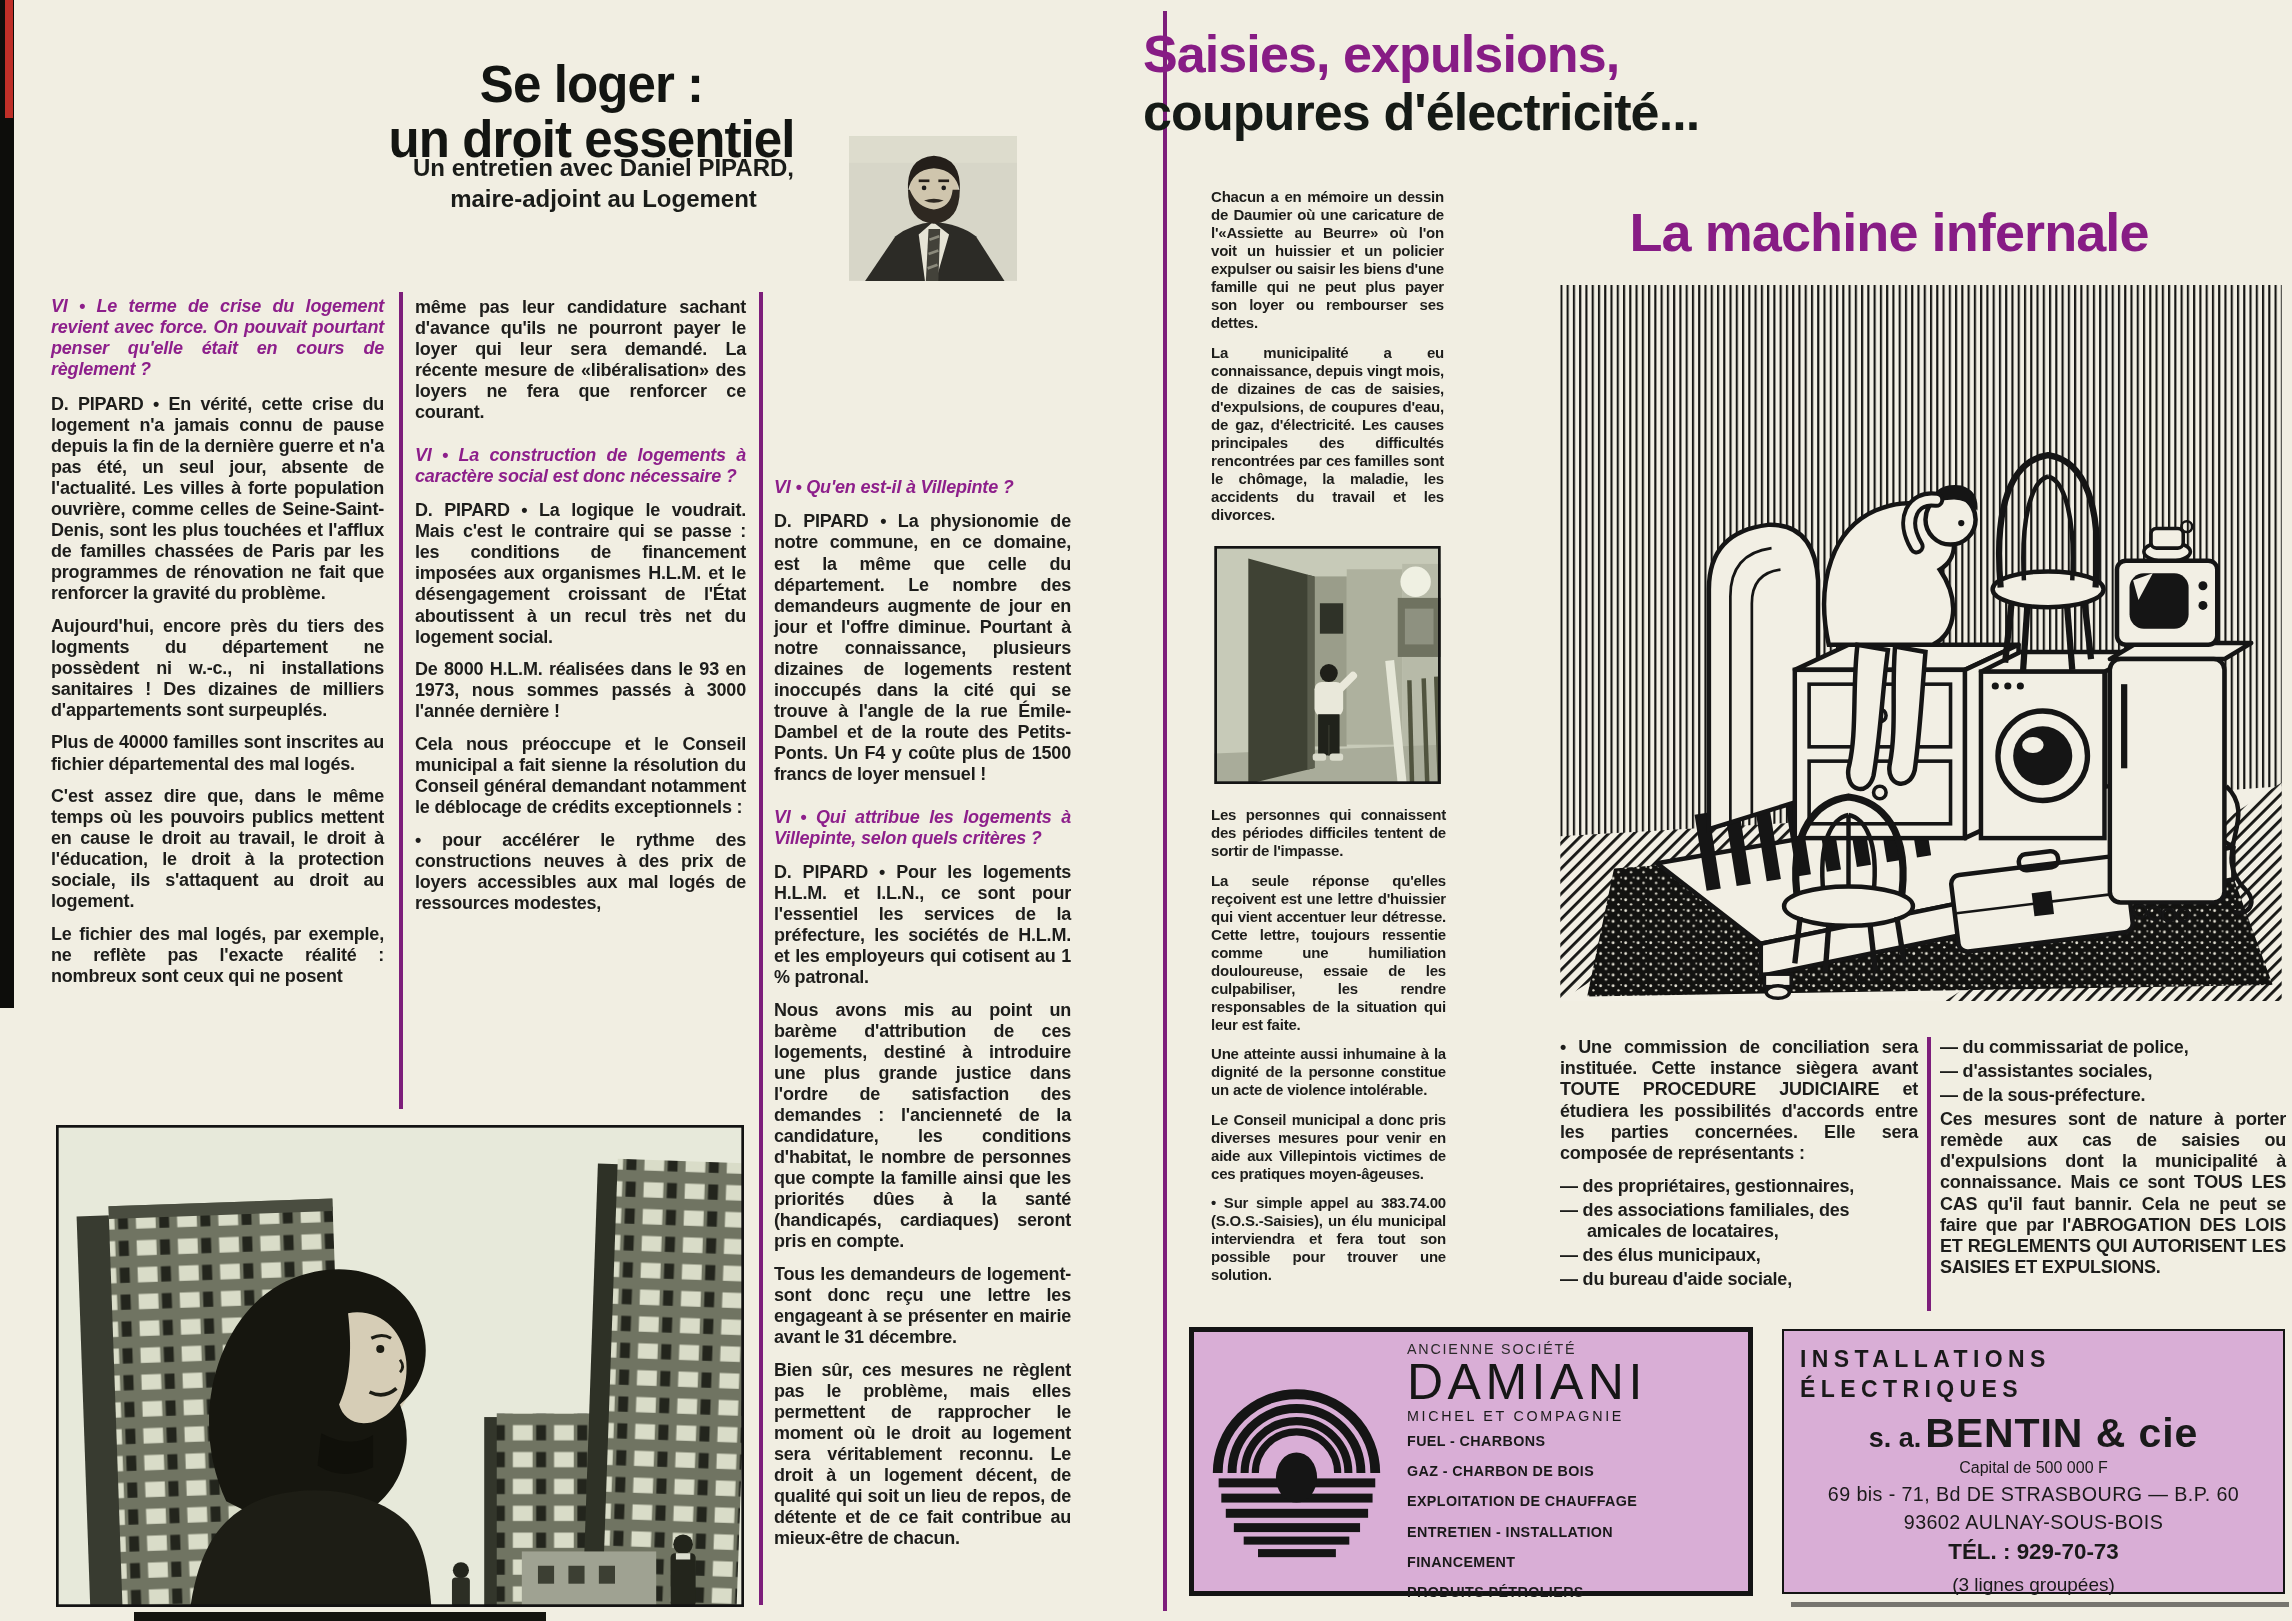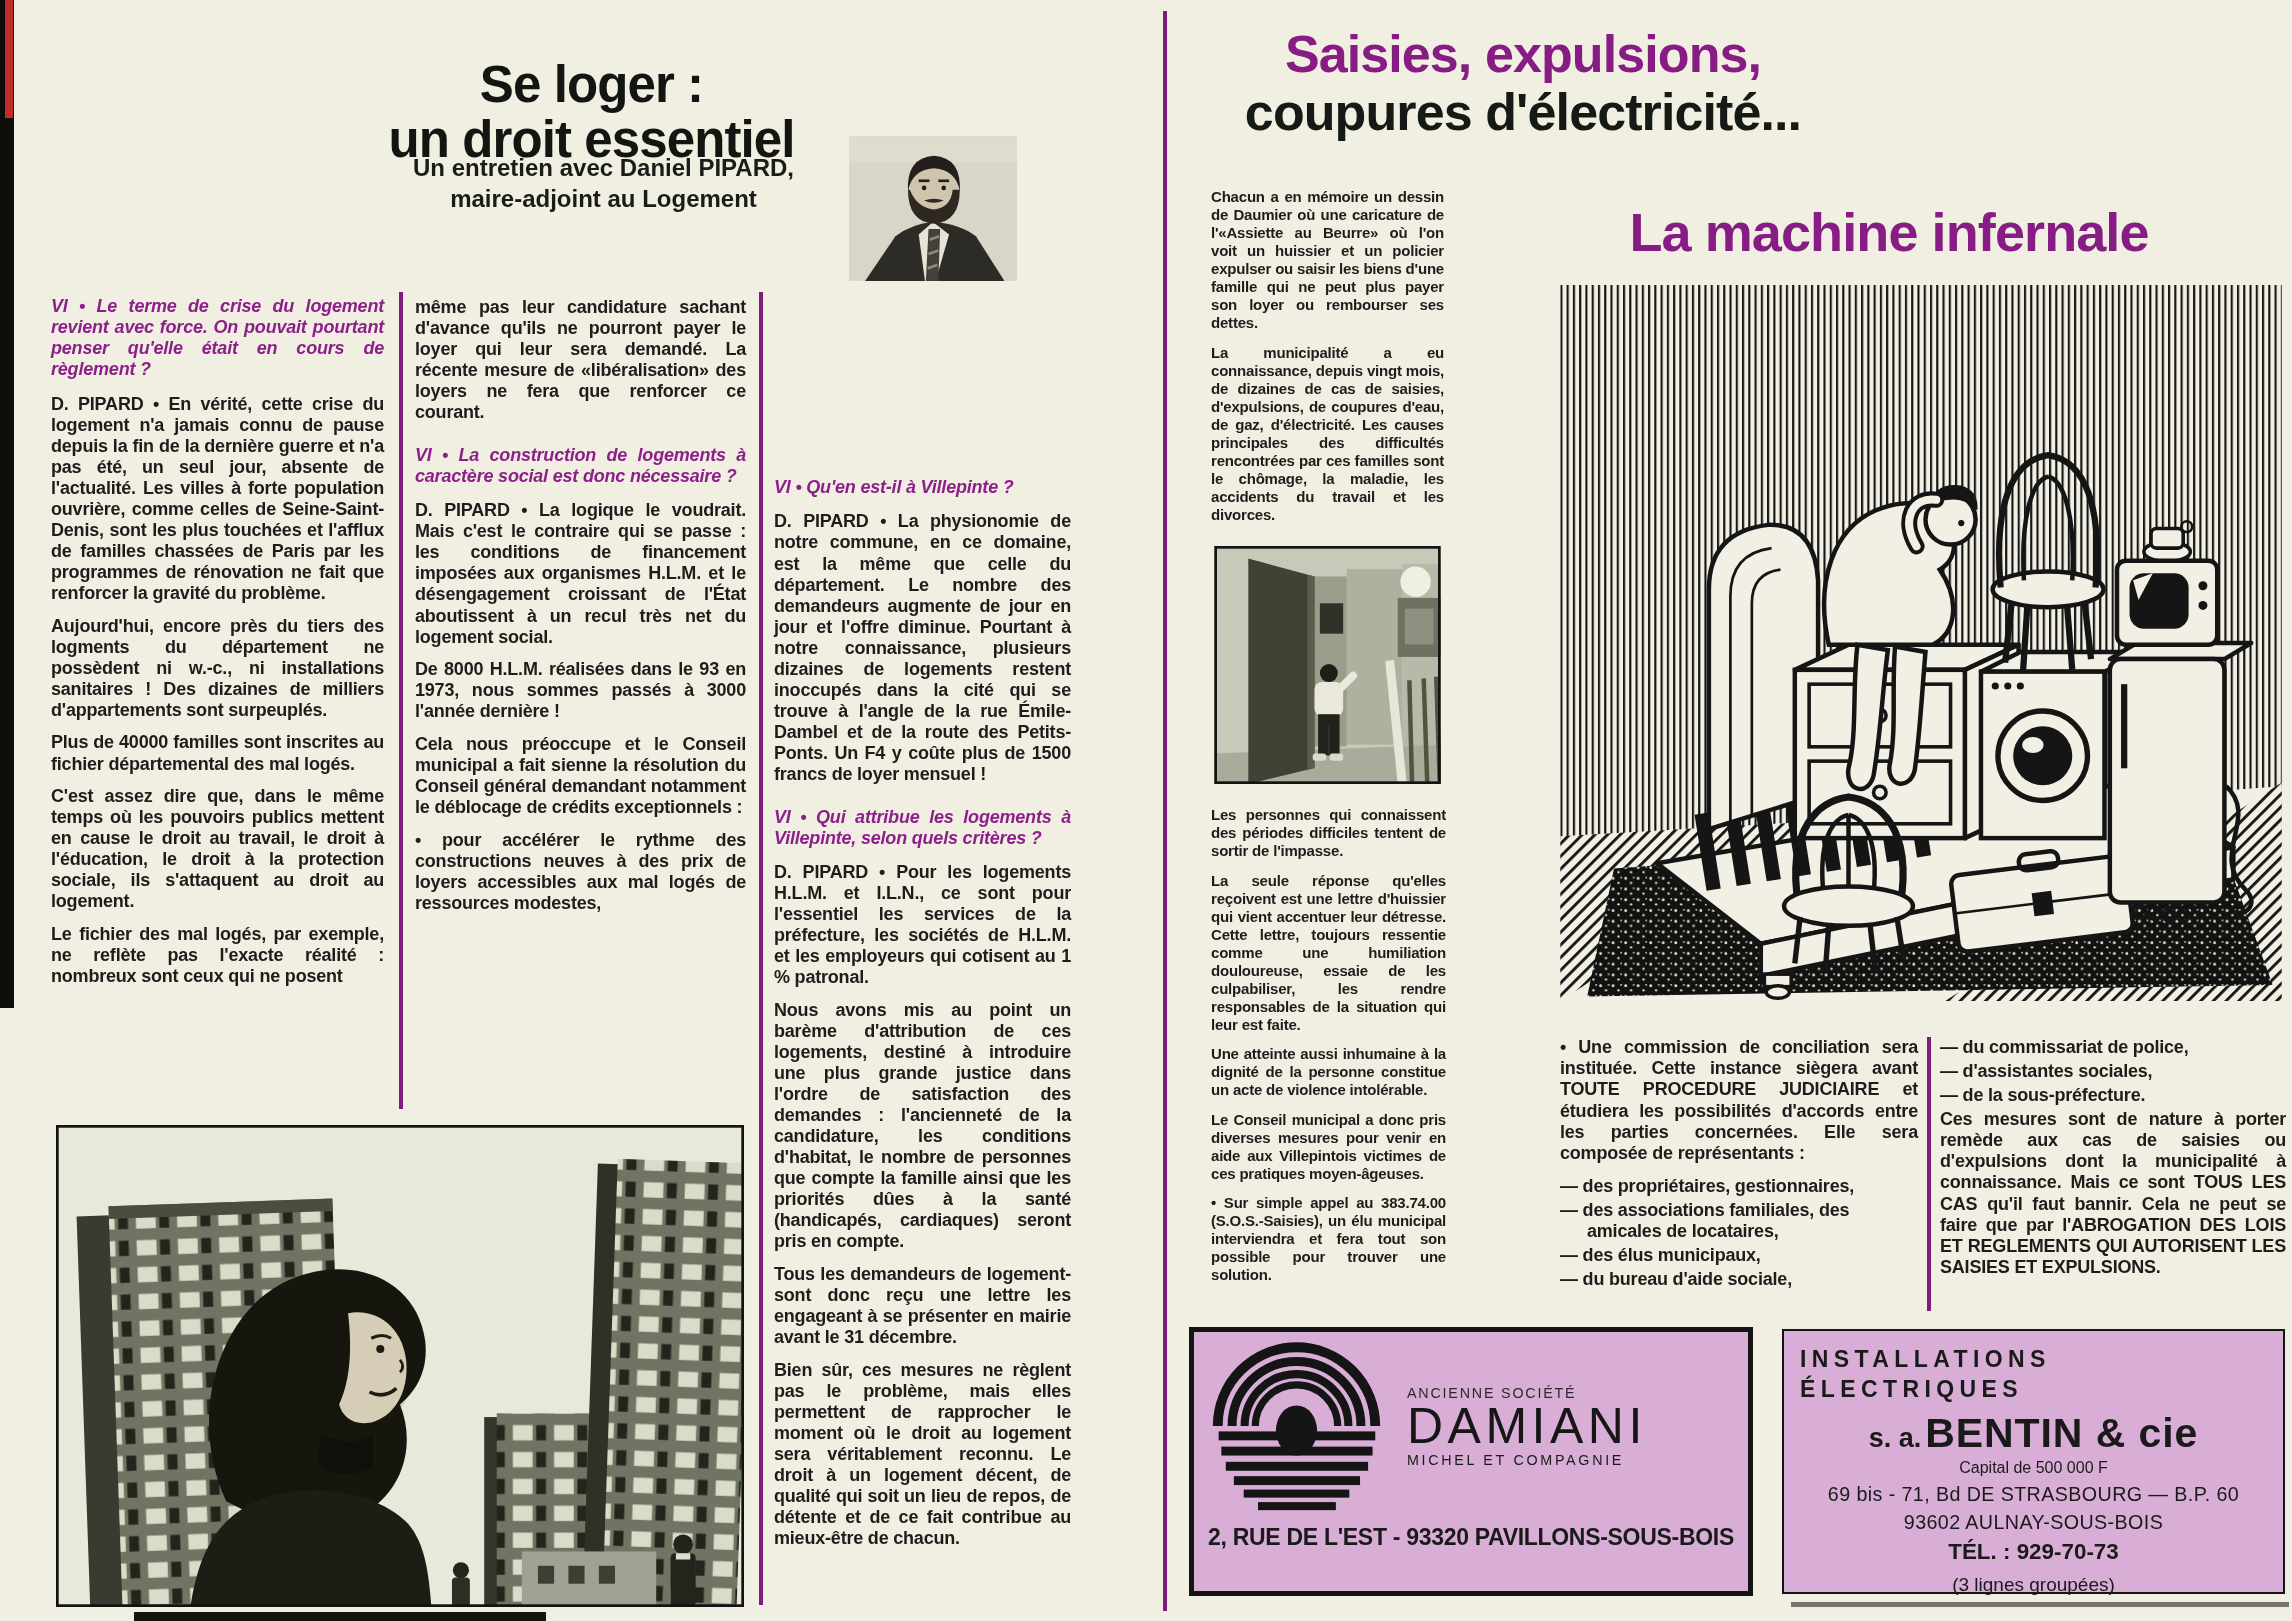--- a/index.html
+++ b/index.html
@@ -29,21 +29,21 @@
   #col3{left:774px;top:477px;width:297px;font-size:18px;line-height:1.17;}
   #colL1{left:1211px;top:188px;width:233px;font-size:15px;line-height:1.2;}
   #colL2{left:1211px;top:806px;width:235px;font-size:15px;line-height:1.2;}
   #colA{left:1560px;top:1037px;width:358px;font-size:18px;line-height:1.18;}
   #colB{left:1940px;top:1037px;width:346px;font-size:18px;line-height:1.18;}
   .blk{margin:0 0 11.6px;text-align:justify;font-weight:700;letter-spacing:-0.2px;}
   .blk.q{color:#8d1f8b;font-style:italic;margin:21.5px 0 13.4px;}
   .blk.q:first-child{margin-top:0;}
   .blk.li{text-align:left;padding-left:27px;text-indent:-27px;margin:0 0 2.7px;}
   
-  #rp-title{left:1120px;top:25px;width:806px;text-align:center;line-height:1.12;}
+  #rp-title{left:1143px;top:25px;width:806px;line-height:1.12;}
   .rp-t1{display:block;font-size:52px;font-weight:700;letter-spacing:-0.9px;color:#871c85;}
   .rp-t2{display:block;font-size:52px;font-weight:700;letter-spacing:-0.9px;color:#151a16;}
   #rp-headline{left:1522px;top:201px;width:734px;text-align:center;font-size:54px;font-weight:700;
                letter-spacing:-0.9px;color:#871c85;}
   
   #portrait{left:849px;top:136px;width:168px;height:145px;}
   #photo-kids{left:56px;top:1125px;width:688px;height:482px;}
   #photo-door{left:1214px;top:546px;width:227px;height:238px;}
   #illustration{left:1560px;top:285px;width:722px;height:716px;}
   svg{display:block;}
@@ -403,20 +403,28 @@
             <rect x="30" y="151" width="141" height="10" fill="#151515"></rect>
             <rect x="41" y="166" width="118" height="9" fill="#151515"></rect>
             <rect x="57" y="180" width="87" height="9" fill="#151515"></rect>
             <ellipse cx="100" cy="100" rx="23" ry="28" fill="#151515"></ellipse>
           </svg>
         </div>
         <div class="ad1-txt">
           <div class="ad1-over">ANCIENNE SOCIÉTÉ</div>
           <div class="ad1-name">DAMIANI</div>
           <div class="ad1-sub">MICHEL ET COMPAGNIE</div>
+          <div>
+              <div class="blk  ad1-svc">FUEL - CHARBONS</div>
+              <div class="blk  ad1-svc">GAZ - CHARBON DE BOIS</div>
+              <div class="blk  ad1-svc">EXPLOITATION DE CHAUFFAGE</div>
+              <div class="blk  ad1-svc">ENTRETIEN - INSTALLATION</div>
+              <div class="blk  ad1-svc">FINANCEMENT</div>
+              <div class="blk  ad1-svc">PRODUITS PÉTROLIERS</div>
+            </div>
         </div>
       </div>
       <div class="ad1-addr">2, RUE DE L'EST - 93320 PAVILLONS-SOUS-BOIS</div>
 
     </div>
 
     <div class="ad" id="ad2">
       <div class="ad2-h">INSTALLATIONS</div>
       <div class="ad2-h">ÉLECTRIQUES</div>
       <div class="ad2-name">

